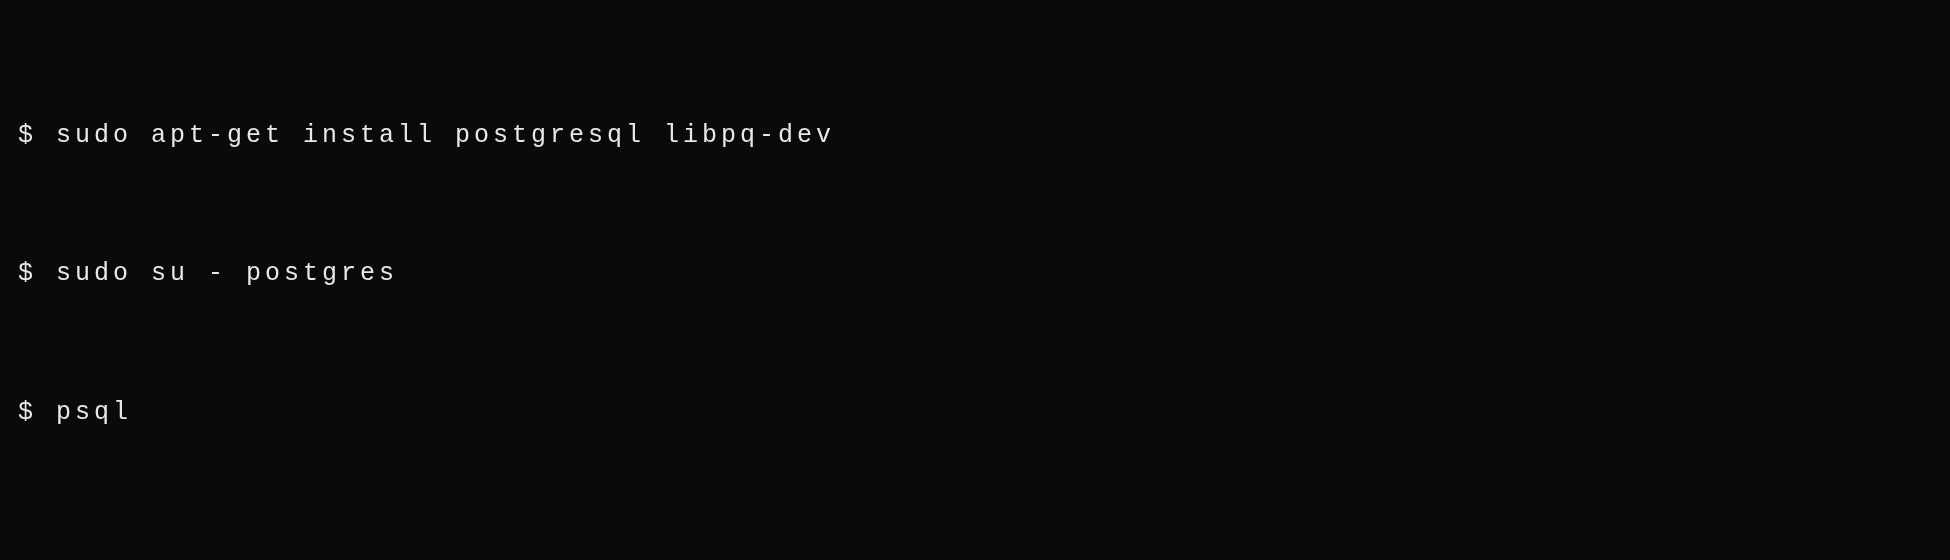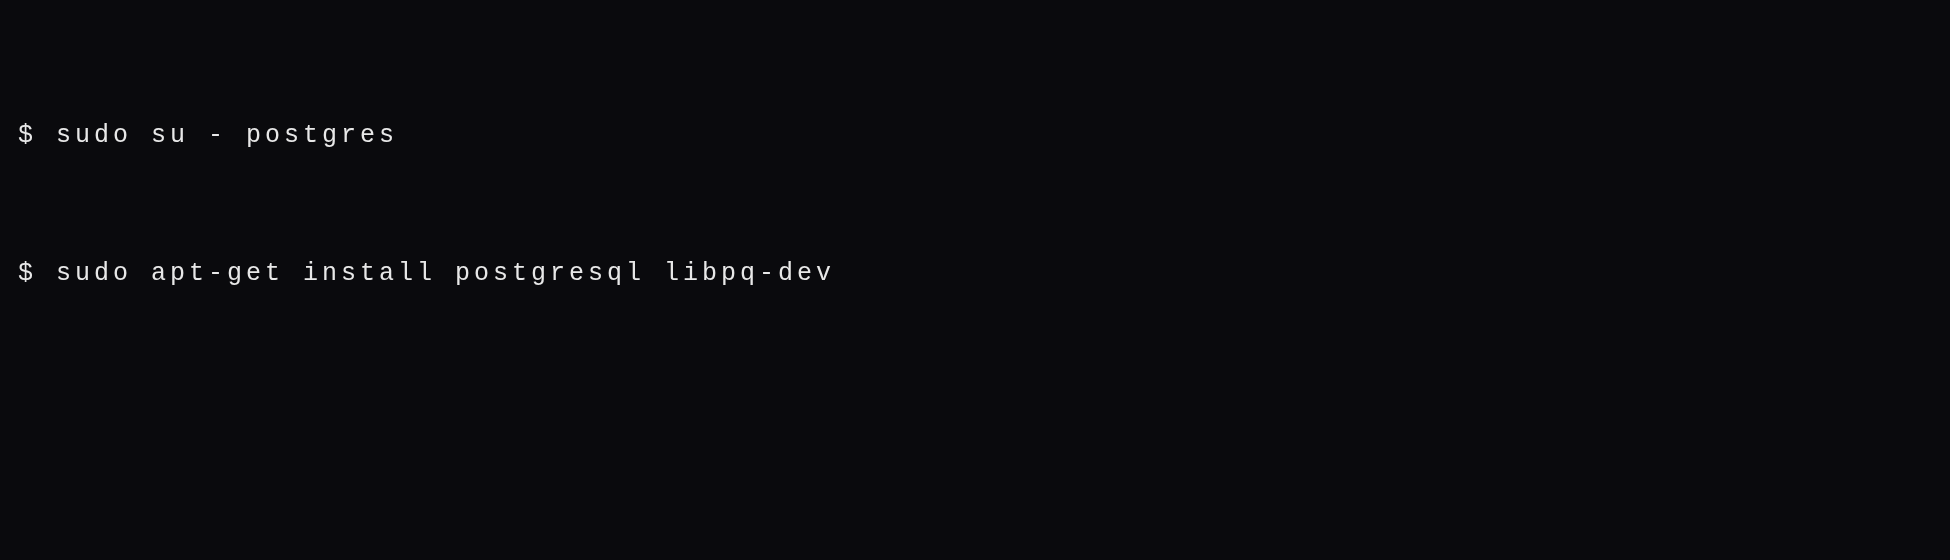--- a/index.html
+++ b/index.html
@@ -29,21 +29,22 @@
       display: inline;
     }
     .cmd {
       display: inline;
     }
   </style>
 </head>
 <body>
 
 <div class="terminal">
+  <span class="line"><span class="prompt">$ </span><span class="cmd">sudo apt-get install postgresql libpq-dev</span></span>
   <span class="line"><span class="prompt">$ </span><span class="cmd">sudo su - postgres</span></span>
-  <span class="line"><span class="prompt">$ </span><span class="cmd">sudo apt-get install postgresql libpq-dev</span></span>
+  <span class="line"><span class="prompt">$ </span><span class="cmd">psql</span></span>
   <span class="line"><span class="cmd"></span>&nbsp;</span>
   
   
   
   
   
 </div>
 
 </body></html>

